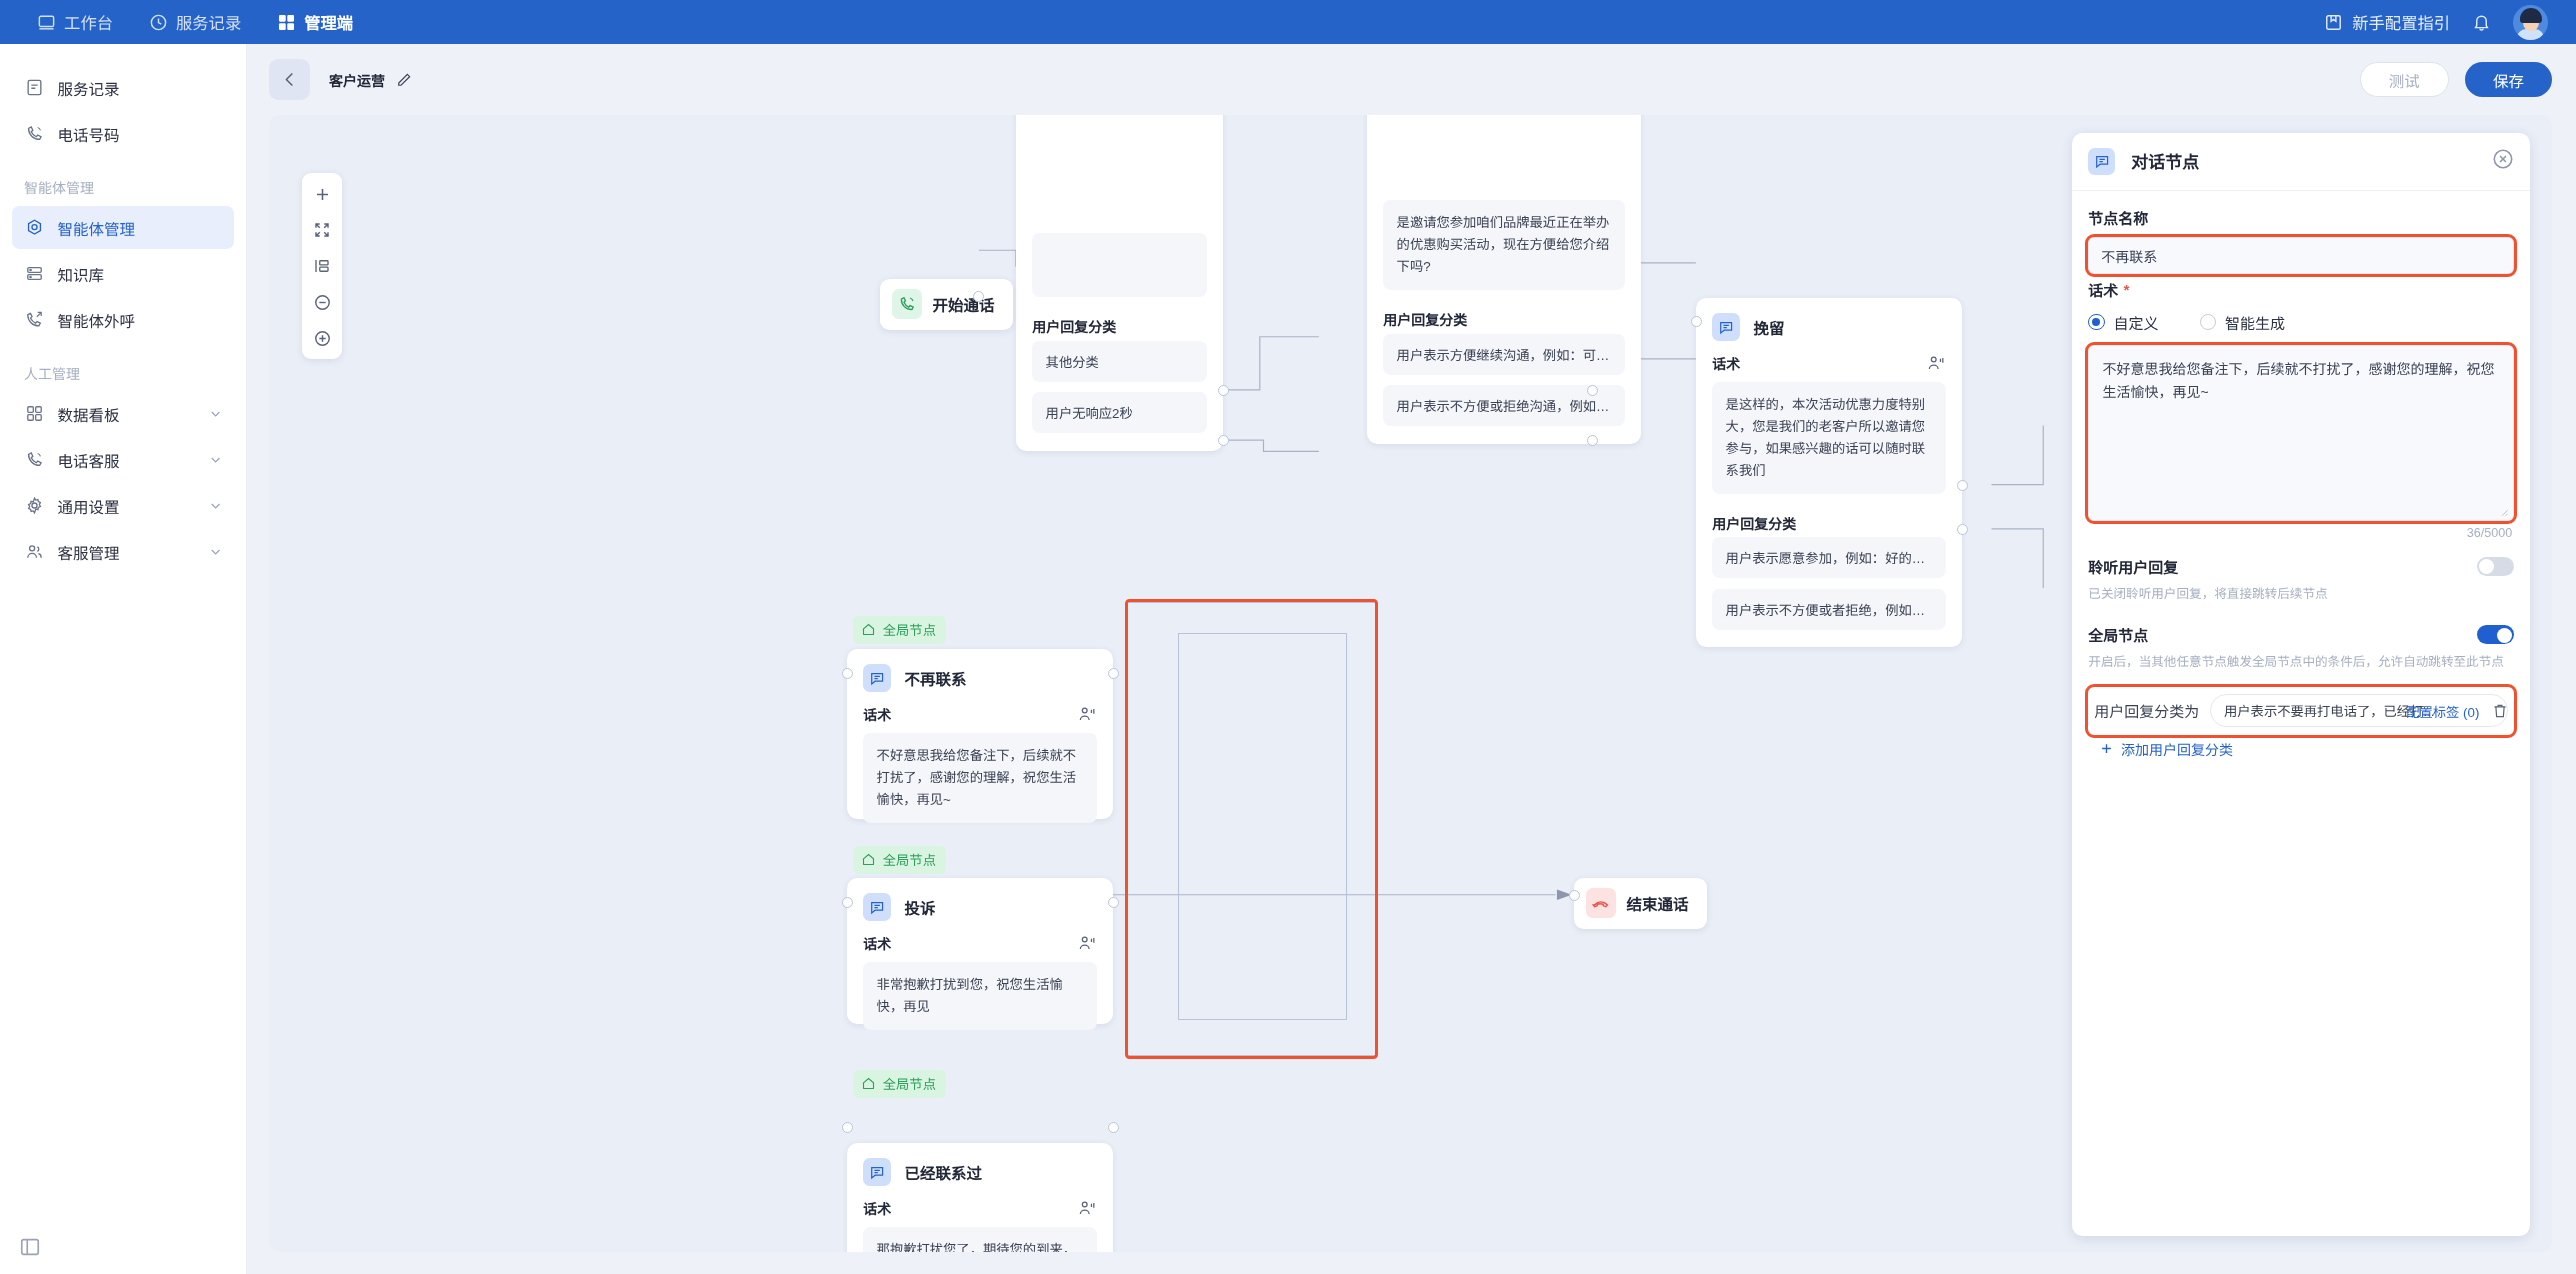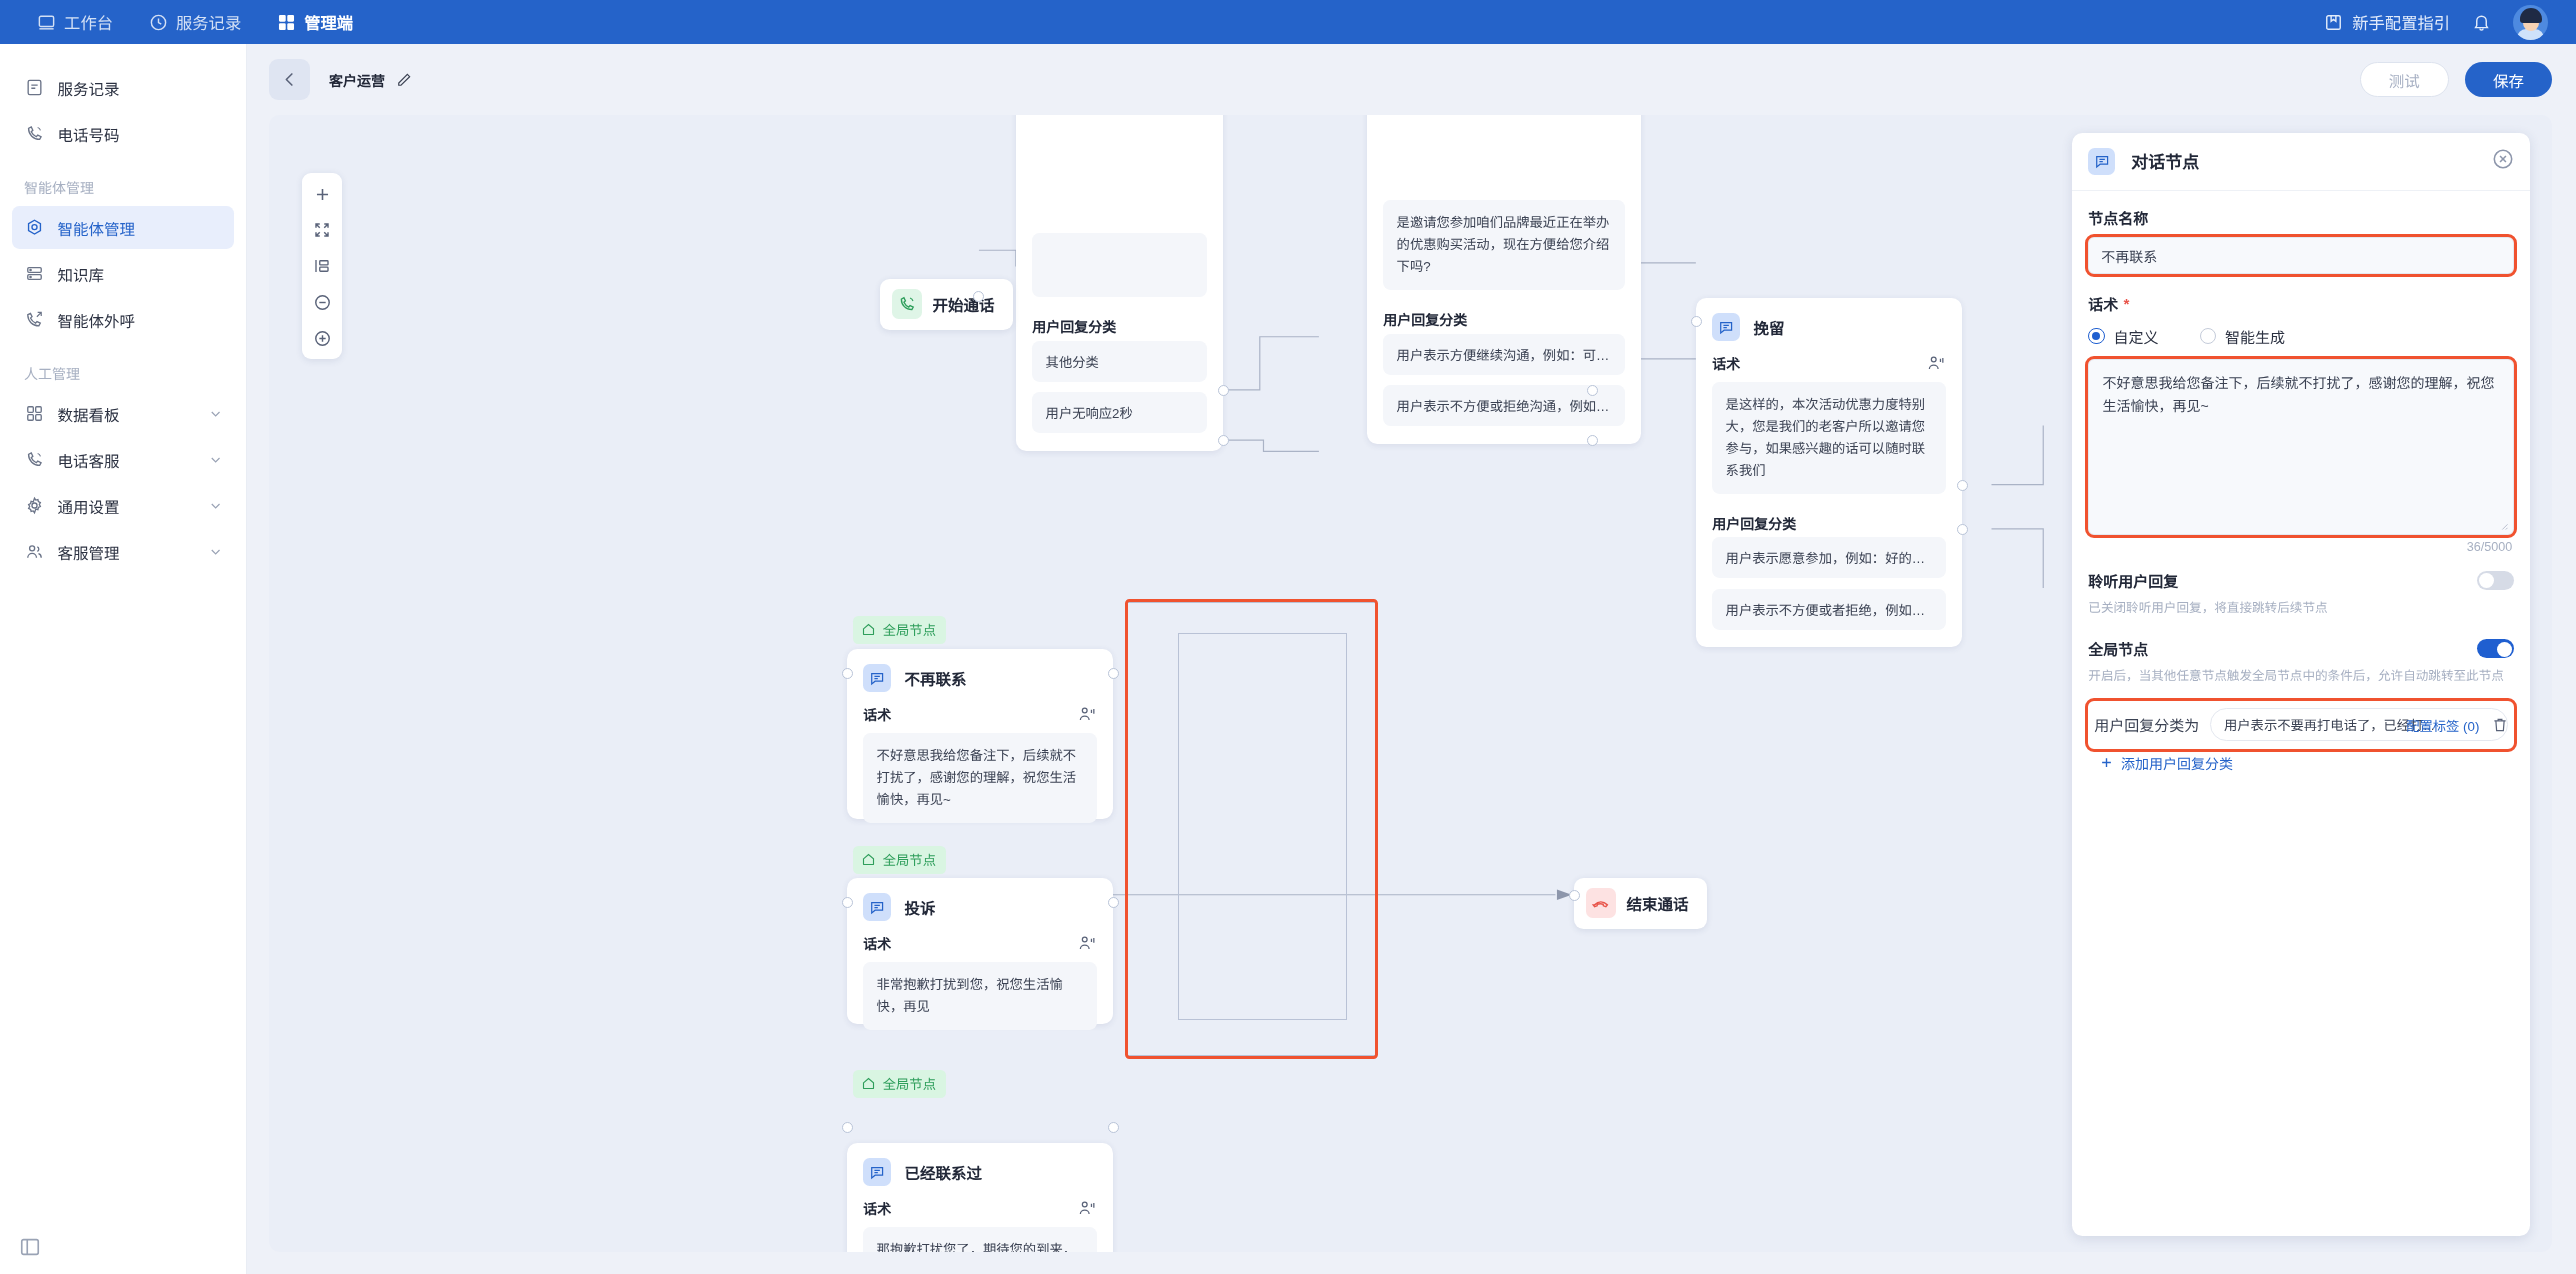--- a/index.html
+++ b/index.html
@@ -632,21 +632,21 @@
             <circle cx="12" cy="12" r="9.5"></circle>
               <path d="M8.8 8.8l6.4 6.4M15.2 8.8l-6.4 6.4"></path>
             </svg>
         </div>
 
         <div class="rp-body">
 
           <div class="field-label">节点名称</div>
           <div class="input-box hl-red">不再联系</div>
 
-          <div class="field-label" style="margin-top:19px;font-family:Liberation Mono, monospace;">
+          <div class="field-label" style="margin-top:5px;font-family:Liberation Mono, monospace;">
             <span>话术</span><span class="req">*</span>
           </div>
 
           <div class="radios">
             <label class="radio">
               <span class="rdot on"></span>
               <span>自定义</span>
             </label>
             <label class="radio">
               <span class="rdot"></span>

